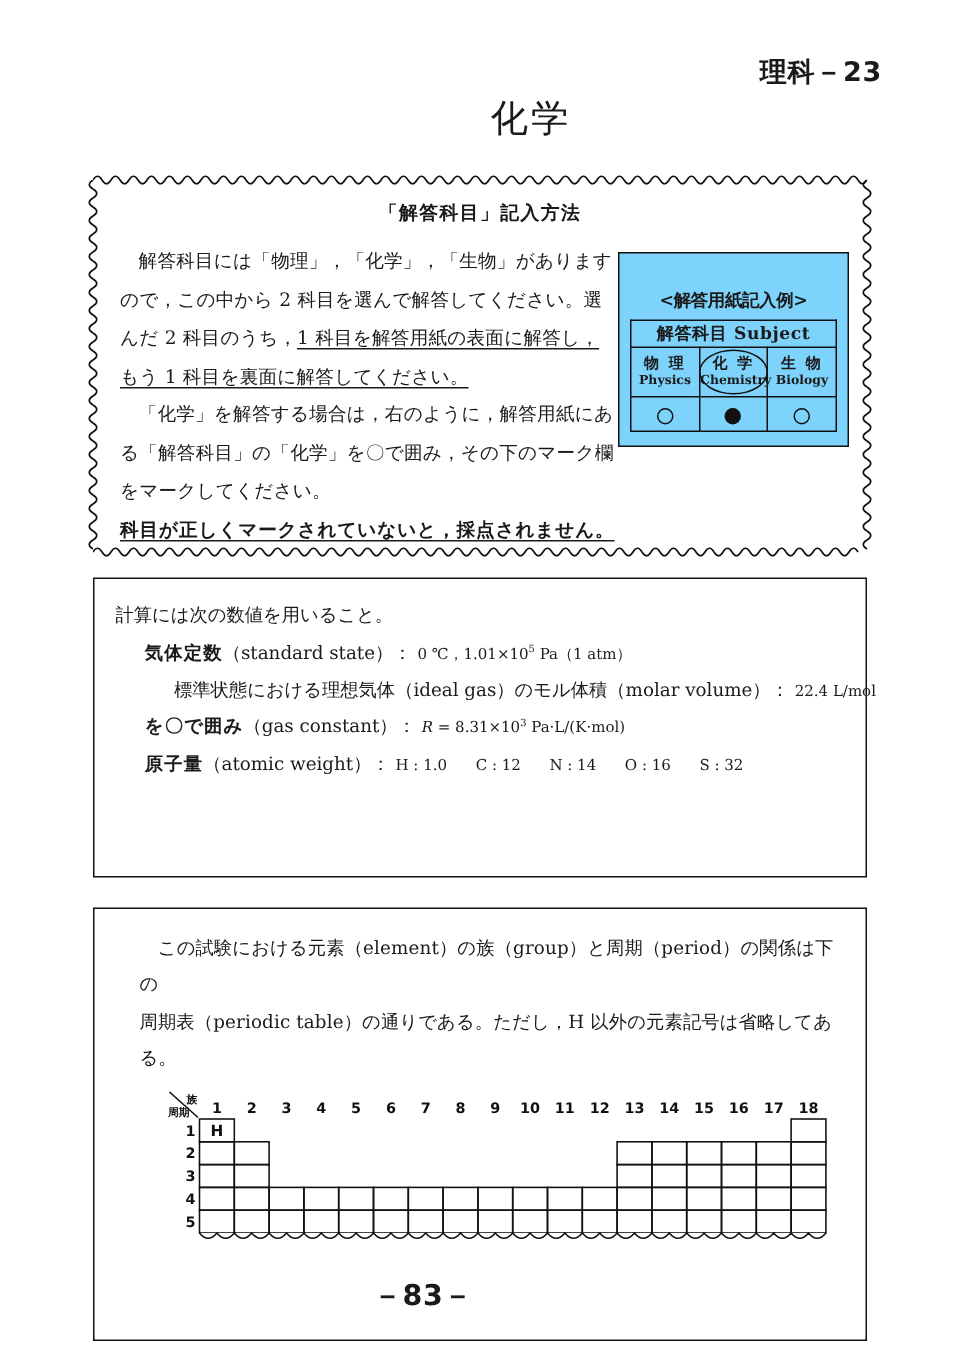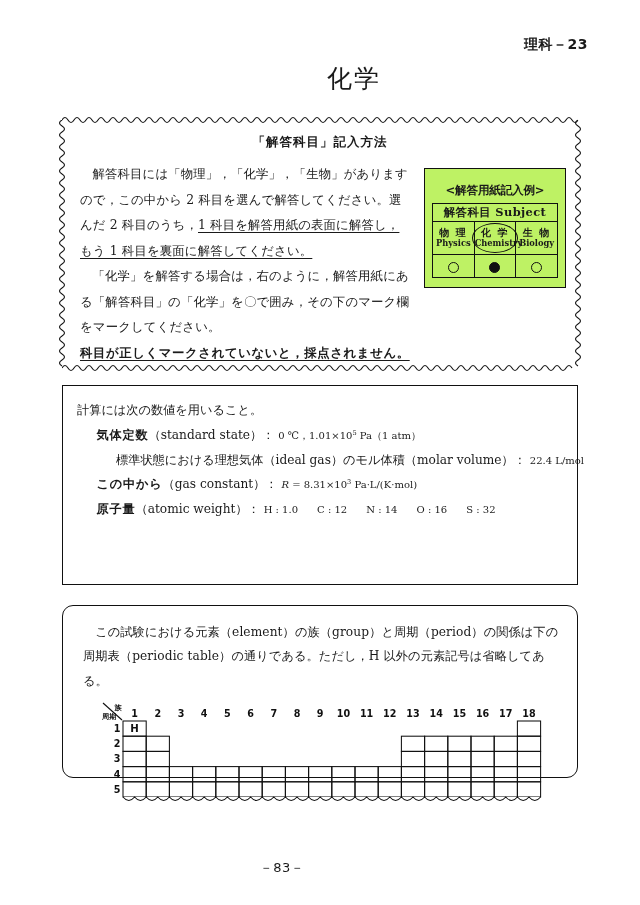--- a/index.html
+++ b/index.html
@@ -14,21 +14,21 @@
     font-family: "DejaVu Serif", "Liberation Serif", serif;
     color: #1a1a1a;
     overflow: hidden;
   }
 
   
   .page-header {
     position: absolute;
     top: 36px;
     right: 52px;
-    font-size: 14px;
+    font-size: 18px;
     font-weight: bold;
     letter-spacing: 0.5px;
     font-family: "DejaVu Sans", "Liberation Sans", sans-serif;
   }
 
   .page-title {
     position: absolute;
     top: 62px;
     left: 0;
     width: 640px;
@@ -87,25 +87,25 @@
     text-underline-offset: 3px;
     letter-spacing: 0.6px;
   }
   .ind-1 { text-indent: 1em; }
 
   
   .sample-wrap {
     position: absolute;
     right: 12px;
     top: 48px;
-    width: 142px;
+    width: 154px;
     border: 1.4px solid #111;
-    padding: 14px 7px 9px 7px;
+    padding: 24px 7px 9px 7px;
     box-sizing: border-box;
-    background: #bef264;
+    background: #7dd3fc;
   }
   .sample-caption {
     text-align: center;
     font-size: 11.6px;
     font-weight: bold;
     margin-bottom: 5px;
     letter-spacing: -0.2px;
   }
   table.sample-table {
     border-collapse: collapse;
@@ -195,23 +195,22 @@
     text-align: center;
   }
   .ind-lv1 { padding-left: 1.6em; }
   .ind-lv2 { padding-left: 3.2em; }
   sup { font-size: 0.66em; }
   sub { font-size: 0.66em; }
 
   
   #periodic-box {
     top: 605px;
-    height: 173px;
-    padding: 14px 14px 0 20px;
-    border-radius: 11px;
+    height: 289px;
+    padding: 14px 14px 0 30px;
   }
   .pt-intro {
     font-size: 12.2px;
     line-height: 2.0;
     letter-spacing: 0.1px;
   }
   .pt-intro p { margin: 0; }
   .pt-intro p.first { text-indent: 1em; }
 
   .pt-wrap {
@@ -223,22 +222,22 @@
   }
   .pt-grid-svg { position: absolute; left: 0; top: 0; }
 
   
   .page-number {
     position: absolute;
     bottom: 28px;
     left: 0;
     width: 564px;
     text-align: center;
-    font-size: 13px;
-    font-weight: normal;
+    font-size: 19px;
+    font-weight: bold;
     font-family: "DejaVu Sans", "Liberation Sans", sans-serif;
     letter-spacing: 0.5px;
   }
 </style>
 </head>
 <body>
 
 <div class="page-header">理科－23</div>
 <div class="page-title">化学</div>
 
@@ -300,21 +299,21 @@
         </table>
     </div>
   </div>
 </div>
 
 <div class="plain-box" id="constants-box">
   <div class="const-line">計算には次の数値を用いること。</div>
   <div id="constants-lines">
       <div class="const-line ind-lv1"><span class="const-lead">気体定数</span><span style="font-weight: normal;">（standard state）</span><span>： </span><span class="mono-val">0 ℃，1.01×10<sup>5</sup> Pa（1 atm）</span></div>
       <div class="const-line ind-lv2"><span class="const-lead"></span><span style="font-weight: normal;">標準状態における理想気体（ideal gas）のモル体積（molar volume）</span><span>： </span><span class="mono-val">22.4 L/mol</span></div>
-      <div class="const-line ind-lv1"><span class="const-lead">この中から</span><span style="font-weight: normal;">（gas constant）</span><span>： </span><span class="mono-val"><i>R</i> = 8.31×10<sup>3</sup> Pa·L/(K·mol)</span></div>
+      <div class="const-line ind-lv1"><span class="const-lead">を〇で囲み</span><span style="font-weight: normal;">（gas constant）</span><span>： </span><span class="mono-val"><i>R</i> = 8.31×10<sup>3</sup> Pa·L/(K·mol)</span></div>
       <div class="const-line ind-lv1"><span class="const-lead">原子量</span><span style="font-weight: normal;">（atomic weight）</span><span>： </span><span class="mono-val">H : 1.0&nbsp;&nbsp;&nbsp;&nbsp;&nbsp;&nbsp;C : 12&nbsp;&nbsp;&nbsp;&nbsp;&nbsp;&nbsp;N : 14&nbsp;&nbsp;&nbsp;&nbsp;&nbsp;&nbsp;O : 16&nbsp;&nbsp;&nbsp;&nbsp;&nbsp;&nbsp;S : 32</span></div>
     </div>
 </div>
 
 <div class="plain-box" id="periodic-box">
   <div class="pt-intro">
     <p class="first">この試験における元素（element）の族（group）と周期（period）の関係は下の</p>
     <p>周期表（periodic table）の通りである。ただし，H 以外の元素記号は省略してある。</p>
   </div>
   <div class="pt-wrap">

